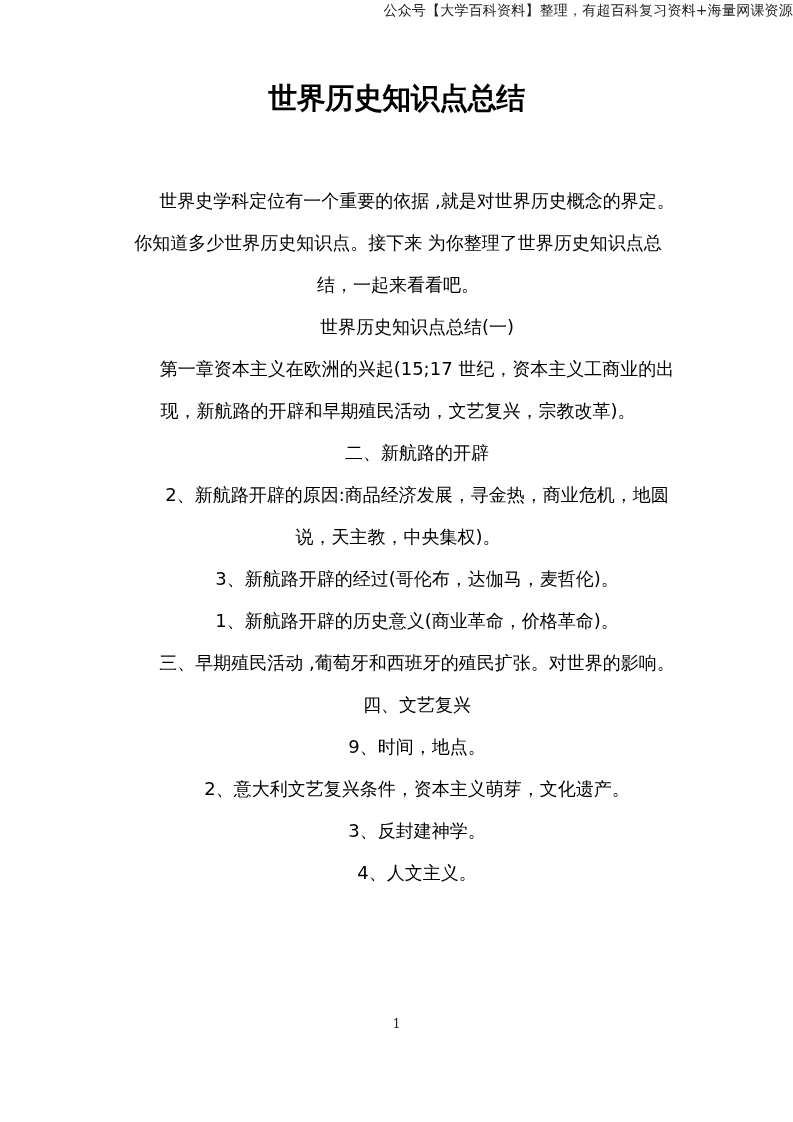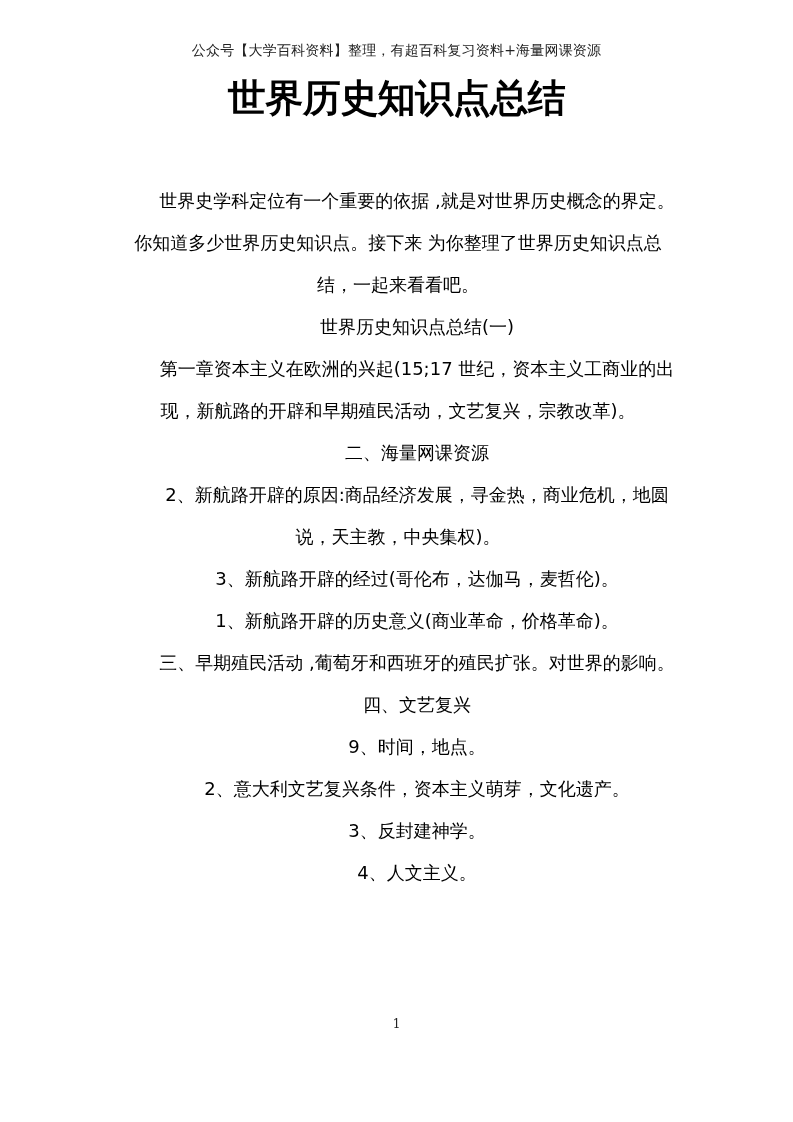--- a/index.html
+++ b/index.html
@@ -12,37 +12,36 @@
       height: 1122px;
       position: relative;
       overflow: hidden;
       color: #000000;
     }
     .watermark {
       position: absolute;
       top: 1px;
       left: 0;
       width: 793px;
-      text-align: center;
+      text-align: right;
       font-family: "DejaVu Serif", "Liberation Serif", serif;
       font-size: 14px;
       line-height: 18px;
       color: #222222;
       letter-spacing: 0.2px;
-      margin-top: 40px;
     }
     .title {
       position: absolute;
       top: 78px;
       left: 0;
       width: 793px;
       text-align: center;
       font-family: "DejaVu Sans", "Liberation Sans", sans-serif;
       font-weight: bold;
-      font-size: 38px;
+      font-size: 29px;
       line-height: 40px;
       letter-spacing: -0.5px;
     }
     .content {
       position: absolute;
       top: 180px;
       left: 118px;
       width: 560px;
       font-family: "DejaVu Sans", "Liberation Sans", sans-serif;
       font-size: 18px;
@@ -73,21 +72,21 @@
 <body>
 
 <div class="watermark">公众号【大学百科资料】整理，有超百科复习资料+海量网课资源</div>
 
 <h1 class="title" style="margin:0;">世界历史知识点总结</h1>
 
 <div class="content">
   <p class="indent">世界史学科定位有一个重要的依据 ,就是对世界历史概念的界定。你知道多少世界历史知识点。接下来 为你整理了世界历史知识点总结，一起来看看吧。</p>
   <p class="indent">世界历史知识点总结(一)</p>
   <p class="indent">第一章资本主义在欧洲的兴起(15;17 世纪，资本主义工商业的出现，新航路的开辟和早期殖民活动，文艺复兴，宗教改革)。</p>
-  <p class="indent">二、海量网课资源</p>
+  <p class="indent">二、新航路的开辟</p>
   <p class="indent">2、新航路开辟的原因:商品经济发展，寻金热，商业危机，地圆说，天主教，中央集权)。</p>
   <p class="indent">3、新航路开辟的经过(哥伦布，达伽马，麦哲伦)。</p>
   <p class="indent">1、新航路开辟的历史意义(商业革命，价格革命)。</p>
   <p class="indent">三、早期殖民活动 ,葡萄牙和西班牙的殖民扩张。对世界的影响。</p>
   <p class="indent">四、文艺复兴</p>
   <p class="indent">9、时间，地点。</p>
   <p class="indent">2、意大利文艺复兴条件，资本主义萌芽，文化遗产。</p>
   <p class="indent">3、反封建神学。</p>
   <p class="indent">4、人文主义。</p>
 </div>

